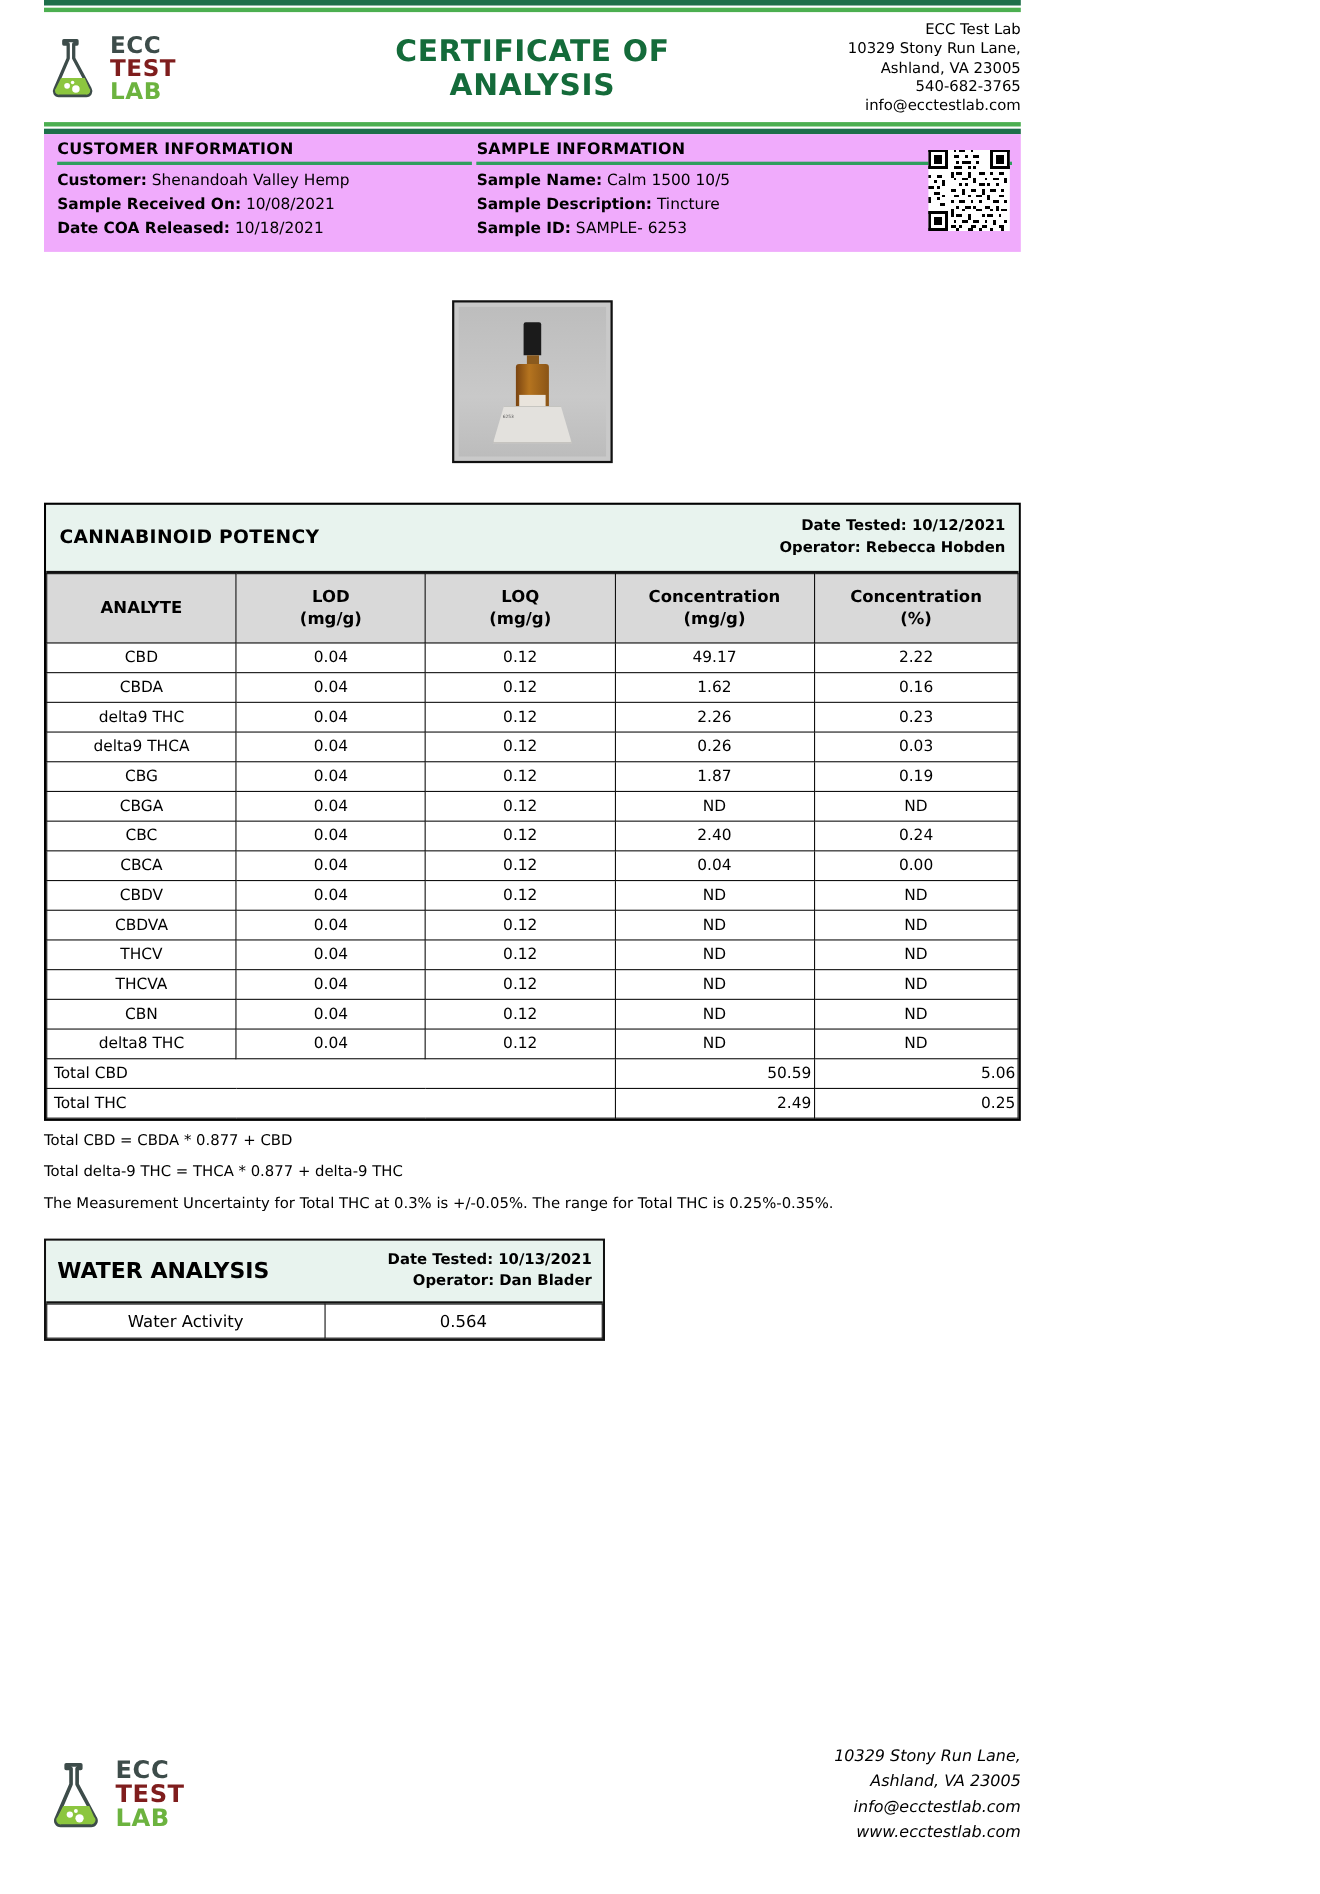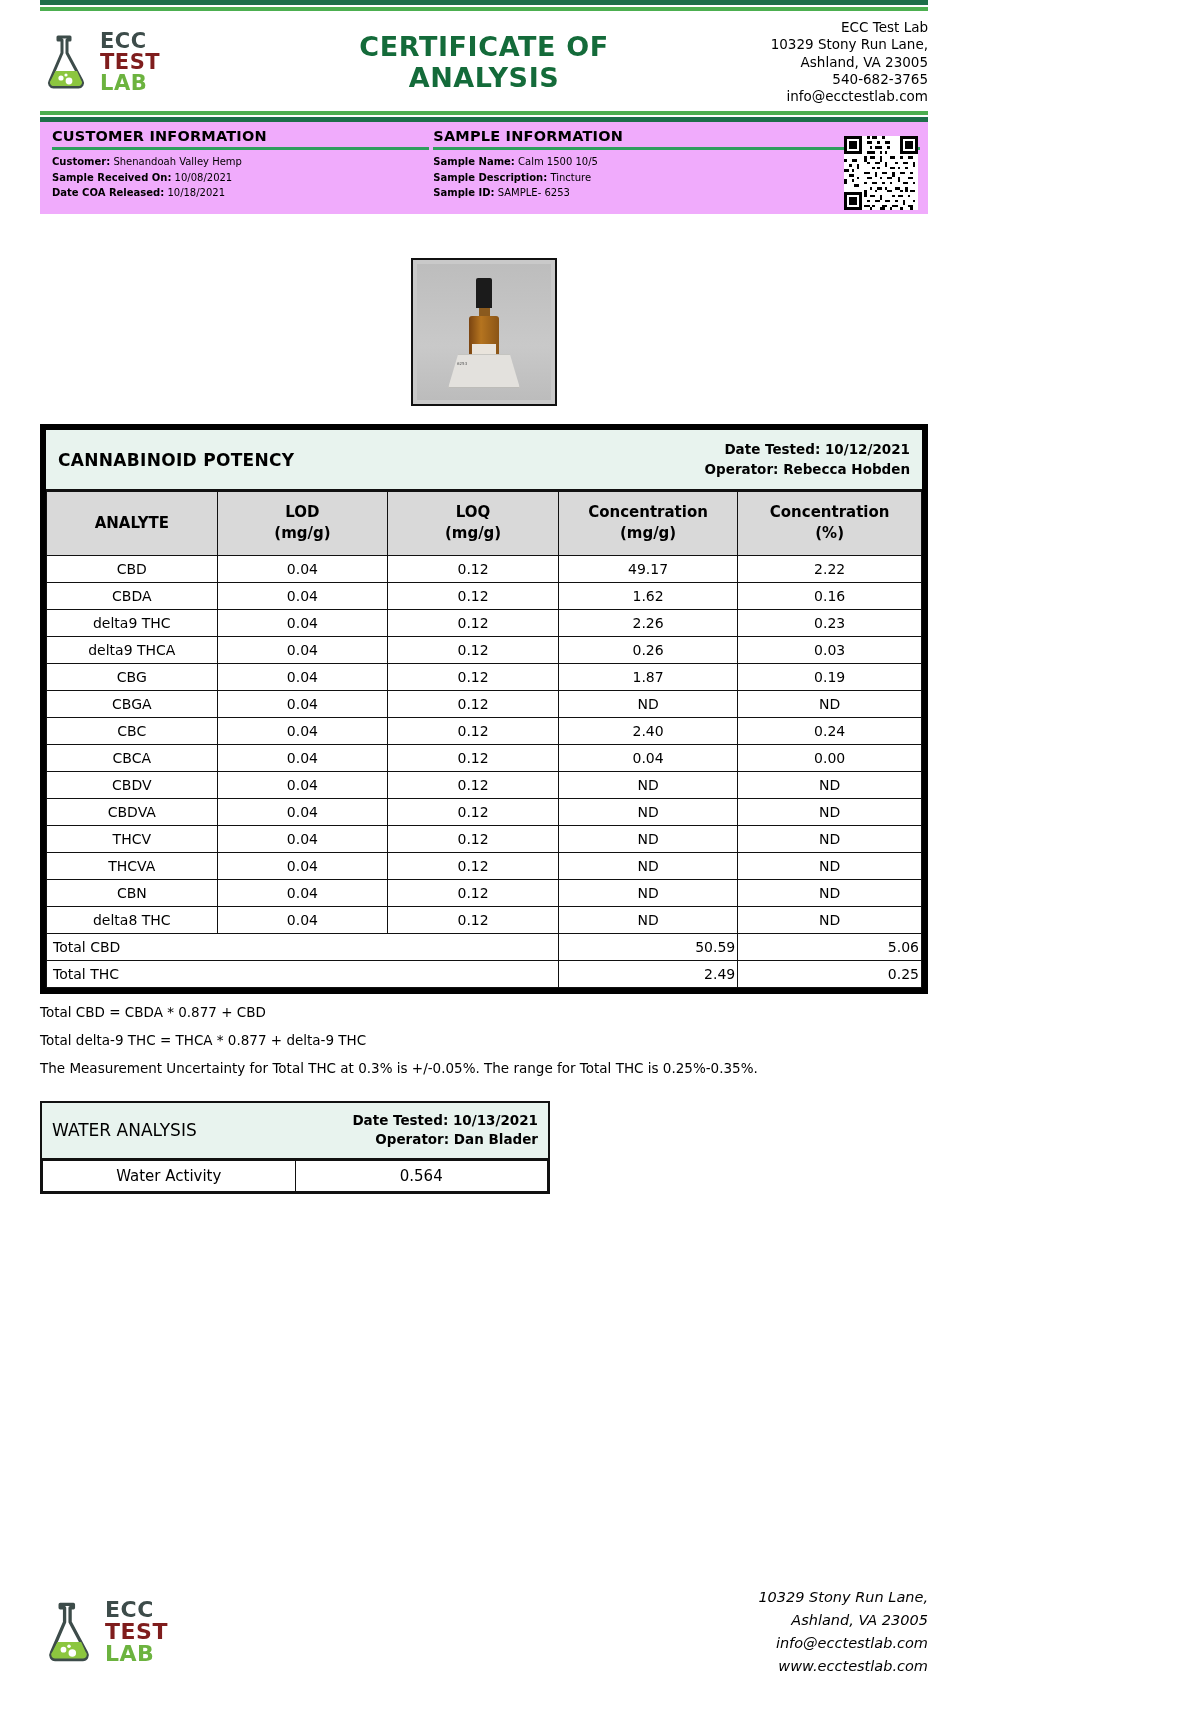--- a/index.html
+++ b/index.html
@@ -47,21 +47,21 @@
     position:relative;
     min-height:92px;
   }
   .info-col { width:404px; padding-left:4px; }
   .info-col.right { width:520px; }
   .info-head {
     font-size:14.5px; font-weight:bold; letter-spacing:.2px;
     padding-bottom:3px; margin-bottom:4px;
     border-bottom:3px solid #2f9e5e;
   }
-  .info-line { font-size:10px; line-height:1.55; }
+  .info-line { font-size:14px; line-height:1.55; }
   .info-line b { font-weight:bold; }
   .qr { position:absolute; right:10px; top:14px; width:74px; height:74px; }
 
   
   .photo-row { display:flex; justify-content:center; margin-top:44px; }
   .photo-frame {
     width:146px; height:148px; border:2px solid #111; background:#c9c9c9;
     position:relative; overflow:hidden;
   }
   .photo-bg { position:absolute; inset:4px; background:linear-gradient(180deg,#bdbdbd 0%, #c9c9c9 60%, #bcbcbc 100%); }
@@ -72,21 +72,21 @@
   .label-b { position:absolute; bottom:8px; left:3px; width:24px; height:20px; background:#e9e4dc; }
   .stand {
     position:absolute; left:50%; bottom:16px; transform:translateX(-50%);
     width:72px; height:34px; background:#e3e1dd;
     clip-path:polygon(14% 0,86% 0,100% 100%,0 100%);
     border:1px solid #bdbcb8;
   }
   .stand-txt { position:absolute; left:8px; top:6px; font-size:4px; color:#555; }
 
   
-  .panel { margin-top:18px; border:6px solid #000000; }
+  .panel { margin-top:36px; border:2px solid #000000; }
   .panel-head {
     background:#e8f3ee; display:flex; align-items:center; justify-content:space-between;
     padding:10px 12px; border-bottom:2px solid #111;
   }
   .panel-title { font-size:17px; font-weight:bold; letter-spacing:.3px; }
   .panel-meta { text-align:right; font-size:13.5px; font-weight:bold; line-height:1.45; }
 
   table { border-collapse:collapse; width:100%; }
   th, td { border:1px solid #111; text-align:center; font-size:14px; padding:4px 2px; }
   thead th {
@@ -103,21 +103,21 @@
   .total-row td.label { text-align:left; padding-left:6px; }
 
   .note { font-size:13.5px; margin-top:8px; line-height:1.5; }
 
   
   .water-wrap { width:510px; margin-top:22px; border:2px solid #111; }
   .water-head {
     background:#e8f3ee; display:flex; justify-content:space-between; align-items:center;
     padding:8px 10px; border-bottom:2px solid #111;
   }
-  .water-title { font-size:17px; font-weight:normal;text-align:right; }
+  .water-title { font-size:20px; font-weight:bold;text-align:right; }
   .water-meta { text-align:right; font-size:13.5px; font-weight:bold; line-height:1.45; }
   .water-table td { font-size:15px; padding:6px 2px; border:1px solid #111; }
 
   
   .footer {
     position:absolute; left:0; right:0; bottom:0; height:180px;
     padding:0 40px; display:flex; align-items:center; justify-content:space-between;
   }
   .f-logo { display:flex; align-items:center; gap:7px; width:300px; }
   .f-logo .logo-text { font-size:22px; }

